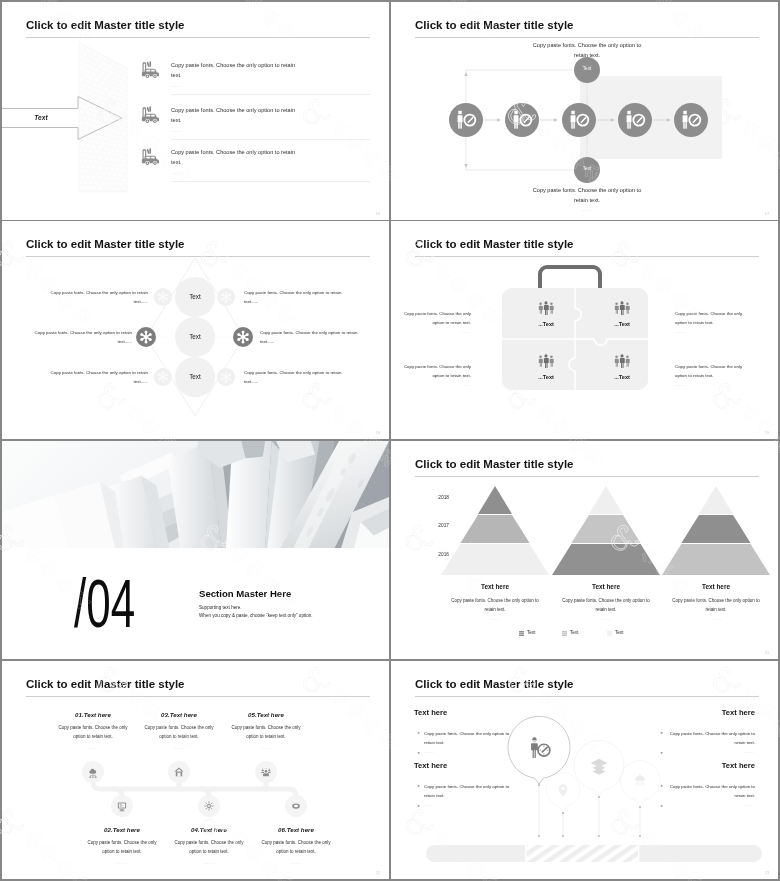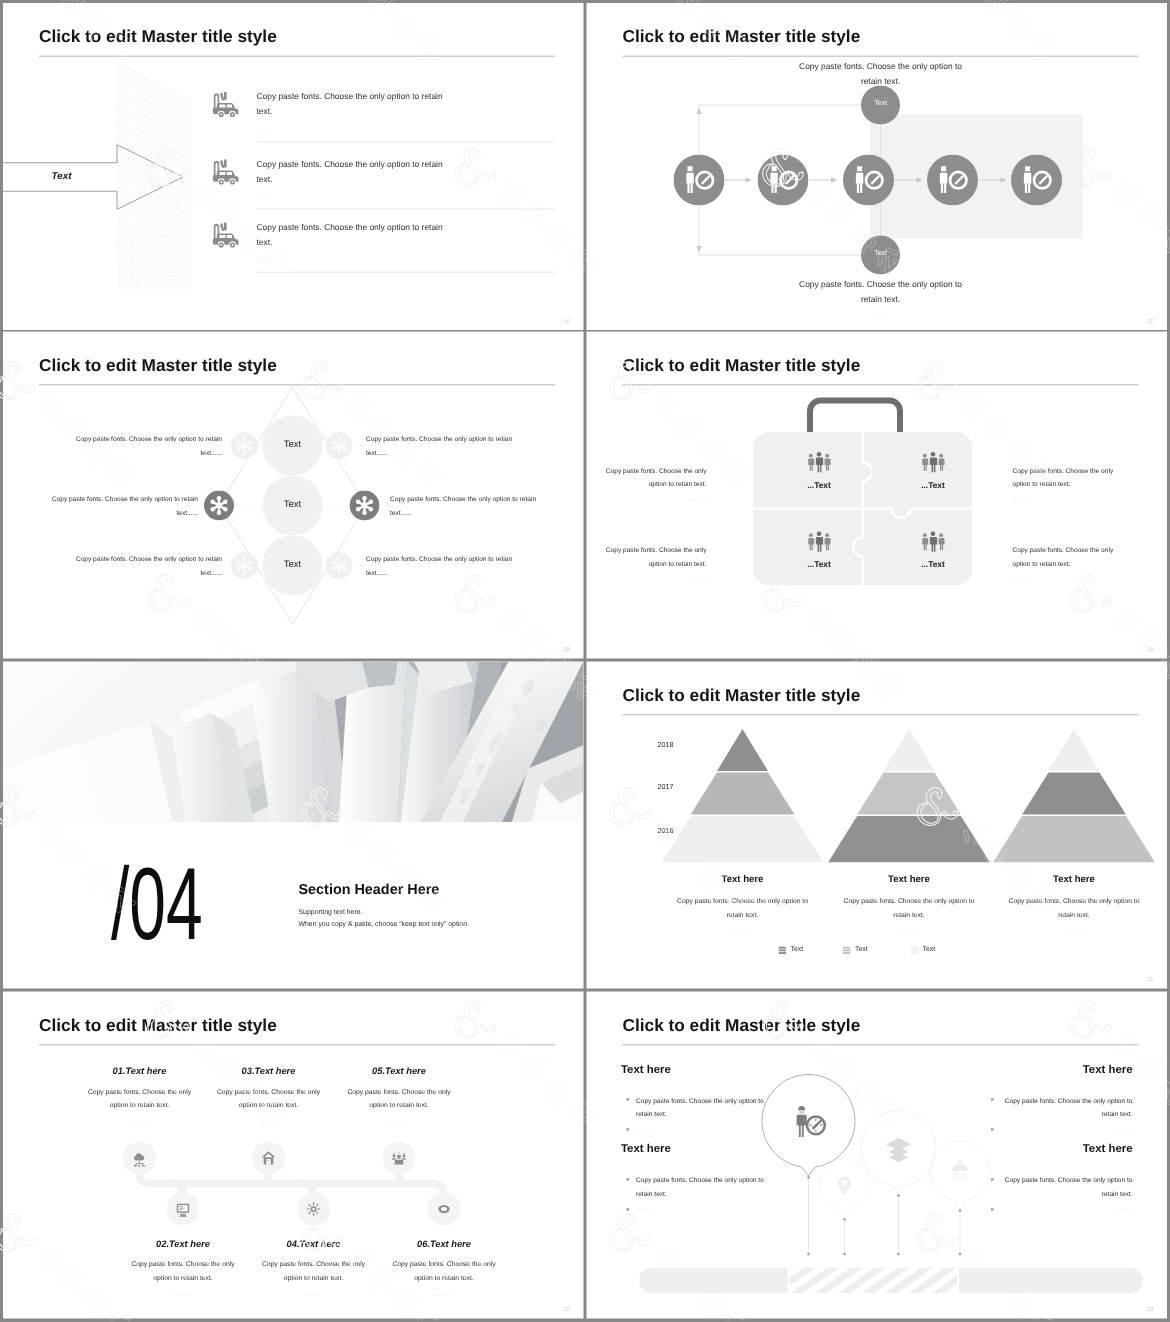--- a/index.html
+++ b/index.html
@@ -751,21 +751,21 @@
      <polygon points="322,74 356,58 356,111 312,111" fill="#e8eaec"></polygon>
      <polygon points="330,84 356,70 356,111 324,111" fill="#f9fafa"></polygon>
      <polygon points="330,84 356,70 356,90 342,98" fill="#dbdee0"></polygon>
 
      <polygon points="44,58 90,42 104,111 54,111" fill="#fbfbfc"></polygon>
      <polygon points="0,74 48,56 60,111 0,111" fill="#fdfdfd"></polygon>
      <polygon points="90,42 104,52 112,111 104,111" fill="#edeff1"></polygon>
    </g>
   </svg>
   <div style="position:absolute;left:72px;top:128px;font-size:72px;font-weight:300;color:#0d0d0d;line-height:1;transform:scale(0.61,0.95);transform-origin:0 0;white-space:nowrap;">/04</div>
-  <div style="position:absolute;left:197px;top:147px;font-size:9.6px;font-weight:bold;color:#111;">Section Header Here</div>
+  <div style="position:absolute;left:197px;top:147px;font-size:9.6px;font-weight:bold;color:#111;">Section Master Here</div>
   <div style="position:absolute;left:197px;top:164px;font-size:4.6px;color:#2a2a2a;">Supporting text here.</div>
   <div style="position:absolute;left:197px;top:172px;font-size:4.6px;color:#2a2a2a;">When you copy &amp; paste, choose “keep text only” option.</div>
 </div>
     <div class="slide s5">
   <div class="title">Click to edit Master title style</div>
   <div class="trule"></div>
   <div style="position:absolute;left:28px;top:54px;width:30px;text-align:right;font-size:4.8px;color:#2b2b2b;">2018</div>
   <div style="position:absolute;left:28px;top:82px;width:30px;text-align:right;font-size:4.8px;color:#2b2b2b;">2017</div>
   <div style="position:absolute;left:28px;top:111px;width:30px;text-align:right;font-size:4.8px;color:#2b2b2b;">2016</div>
   <svg style="position:absolute;left:50px;top:45px" width="108" height="89" viewBox="0 0 108 89">

